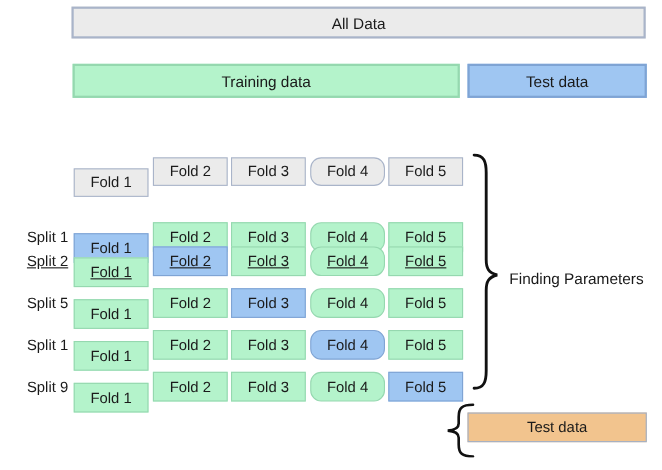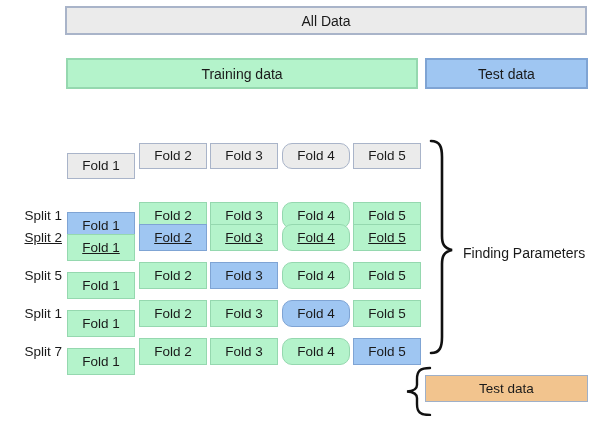--- a/index.html
+++ b/index.html
@@ -163,21 +163,21 @@
   <div class="cell fill-green r3 c2">
       <span>Fold 3</span>
     </div>
   <div class="cell fill-blue r3 c3">
       <span>Fold 4</span>
     </div>
   <div class="cell fill-green r3 c4">
       <span>Fold 5</span>
     </div>
 
-  <div class="split-label r4">Split 7</div>
+  <div class="split-label r4">Split 9</div>
   <div class="cell fill-green r4 c0">
       <span>Fold 1</span>
     </div>
   <div class="cell fill-green r4 c1">
       <span>Fold 2</span>
     </div>
   <div class="cell fill-green r4 c2">
       <span>Fold 3</span>
     </div>
   <div class="cell fill-green r4 c3">

